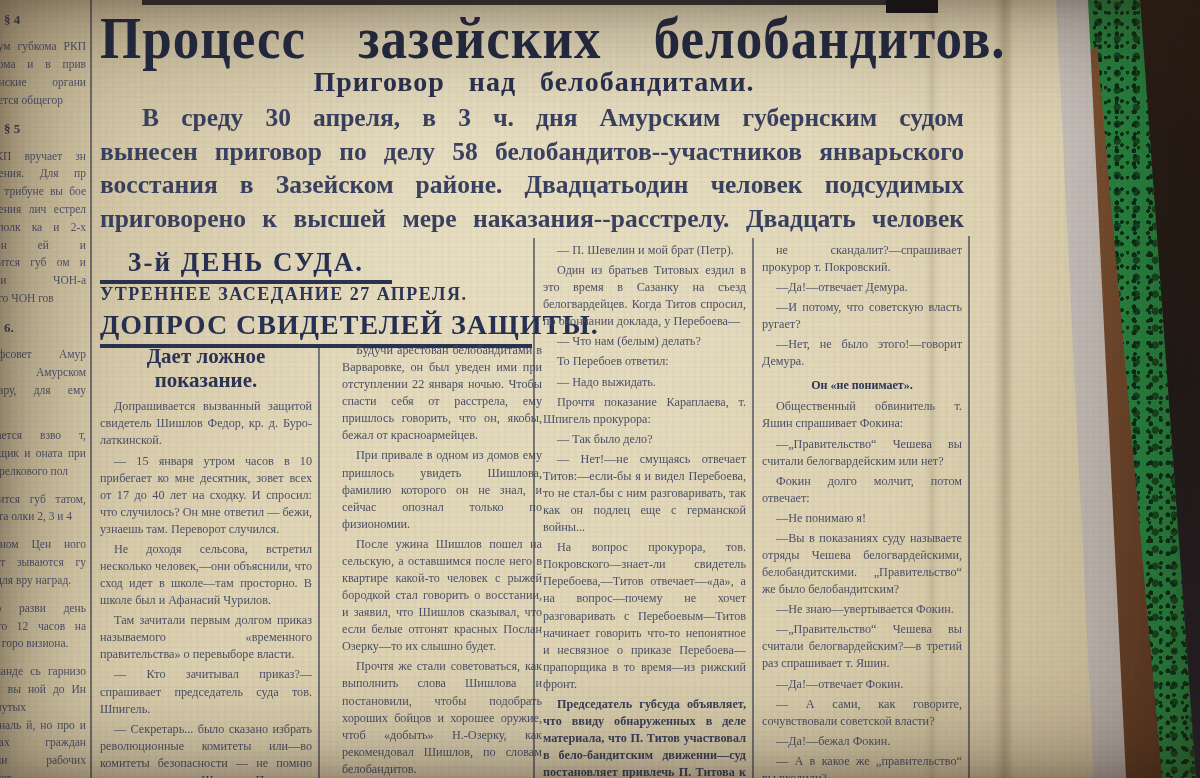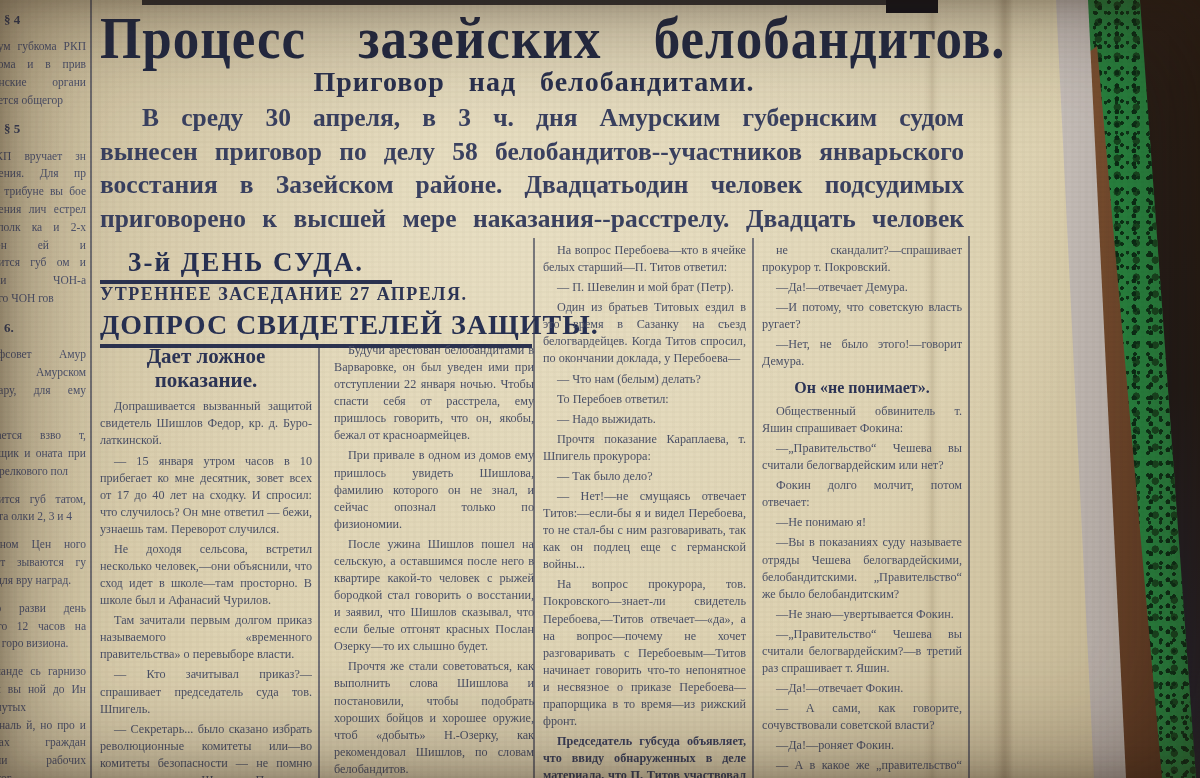--- a/index.html
+++ b/index.html
@@ -58,25 +58,25 @@
   .ab-headers{position:absolute;left:100px;top:247px;width:432px;text-align:left;filter:blur(.3px);}
   .h-day{display:inline-block;font-weight:700;font-size:27px;color:#273052;letter-spacing:2px;
     border-bottom:4px solid #2b3250;padding:0 28px 2px 28px;}
   .h-session{font-weight:700;font-size:18px;color:#2d3556;letter-spacing:1.5px;}
   .h-interr{font-weight:700;font-size:28px;color:#273052;letter-spacing:1px;
     border-bottom:4px solid #2b3250;padding-bottom:3px;margin-top:4px;white-space:nowrap;}
   .newscol{position:absolute;overflow:hidden;font-size:12.2px;line-height:1.4;
     color:#4b5168;filter:blur(.3px);text-align:justify;}
   .newscol p{margin:0 0 3px 0;text-indent:14px;}
   .newscol p.emph{font-weight:700;color:#3a405c;}
-  .col-subhead{font-weight:700;text-align:center;color:#2c3456;font-size:16px;line-height:1.15;
+  .col-subhead{font-weight:700;text-align:center;color:#2c3456;font-size:12px;line-height:1.15;
     margin:8px 0 6px 0;text-indent:0;}
   .colA{left:100px;top:344px;width:212px;height:434px;}
   .colA .col-subhead{font-size:21px;margin-top:0;}
-  .colB{left:334px;top:342px;width:200px;height:436px;}
+  .colB{left:342px;top:342px;width:200px;height:436px;}
   .colC{left:543px;top:242px;width:203px;height:536px;}
   .colD{left:762px;top:242px;width:200px;height:536px;}
   
   .margin-col{position:absolute;left:0;top:0;width:88px;height:778px;overflow:hidden;
     filter:blur(.35px);}
   .margin-inner{margin-left:-36px;width:122px;font-size:11.5px;line-height:1.55;
     color:#4e5470;text-align:justify;}
   .margin-inner p{margin:0 0 10px 0;}
   .margin-inner p.m-sec{font-weight:700;font-size:13px;margin:10px 0 8px 40px;color:#3c4360;}
 </style>
@@ -136,21 +136,20 @@
     </div>
   <div class="vrule vr-ab"></div>
   <div class="newscol colB">
       <p class="">Будучи арестован белобандитами в Варваровке, он был уведен ими при отступлении 22 января ночью. Чтобы спасти себя от расстрела, ему пришлось говорить, что он, якобы, бежал от красноармейцев.</p>
       <p class="">При привале в одном из домов ему пришлось увидеть Шишлова, фамилию которого он не знал, и сейчас опознал только по физиономии.</p>
       <p class="">После ужина Шишлов пошел на сельскую, а оставшимся после него в квартире какой-то человек с рыжей бородкой стал говорить о восстании, и заявил, что Шишлов сказывал, что если белые отгонят красных Послан Озерку—то их слышно будет.</p>
       <p class="">Прочтя же стали советоваться, как выполнить слова Шишлова и постановили, чтобы подобрать хороших бойцов и хорошее оружие, чтоб «добыть» Н.-Озерку, как рекомендовал Шишлов, по словам белобандитов.</p>
     </div>
   <div class="vrule vr-2"></div>
   <div class="newscol colC">
-      <p class="">На вопрос Перебоева—кто в ячейке белых старший—П. Титов ответил:</p>
       <p class="">— П. Шевелин и мой брат (Петр).</p>
       <p class="">Один из братьев Титовых ездил в это время в Сазанку на съезд белогвардейцев. Когда Титов спросил, по окончании доклада, у Перебоева—</p>
       <p class="">— Что нам (белым) делать?</p>
       <p class="">То Перебоев ответил:</p>
       <p class="">— Надо выжидать.</p>
       <p class="">Прочтя показание Караплаева, т. Шпигель прокурора:</p>
       <p class="">— Так было дело?</p>
       <p class="">— Нет!—не смущаясь отвечает Титов:—если-бы я и видел Перебоева, то не стал-бы с ним разговаривать, так как он подлец еще с германской войны...</p>
       <p class="">На вопрос прокурора, тов. Покровского—знает-ли свидетель Перебоева,—Титов отвечает—«да», а на вопрос—почему не хочет разговаривать с Перебоевым—Титов начинает говорить что-то непонятное и несвязное о приказе Перебоева—прапорщика в то время—из рижский фронт.</p>
       <p class="emph">Председатель губсуда объявляет, что ввиду обнаруженных в деле материала, что П. Титов участвовал в бело-бандитским движении—суд постановляет привлечь П. Титова к ответственности по 58 ст. Уг. Код.</p>
@@ -164,20 +163,20 @@
       <div class="col-subhead">Он «не понимает».</div>
       <p class="">Общественный обвинитель т. Яшин спрашивает Фокина:</p>
       <p class="">—„Правительство“ Чешева вы считали белогвардейским или нет?</p>
       <p class="">Фокин долго молчит, потом отвечает:</p>
       <p class="">—Не понимаю я!</p>
       <p class="">—Вы в показаниях суду называете отряды Чешева белогвардейскими, белобандитскими. „Правительство“ же было белобандитским?</p>
       <p class="">—Не знаю—увертывается Фокин.</p>
       <p class="">—„Правительство“ Чешева вы считали белогвардейским?—в третий раз спрашивает т. Яшин.</p>
       <p class="">—Да!—отвечает Фокин.</p>
       <p class="">— А сами, как говорите, сочувствовали советской власти?</p>
-      <p class="">—Да!—роняет Фокин.</p>
+      <p class="">—Да!—бежал Фокин.</p>
       <p class="">— А в какое же „правительство“ вы входили?</p>
     </div>
   <div class="vrule vr-4"></div>
 
   <div class="grain"></div>
   <div class="vignette"></div>
 </div>
 
 </body></html>

